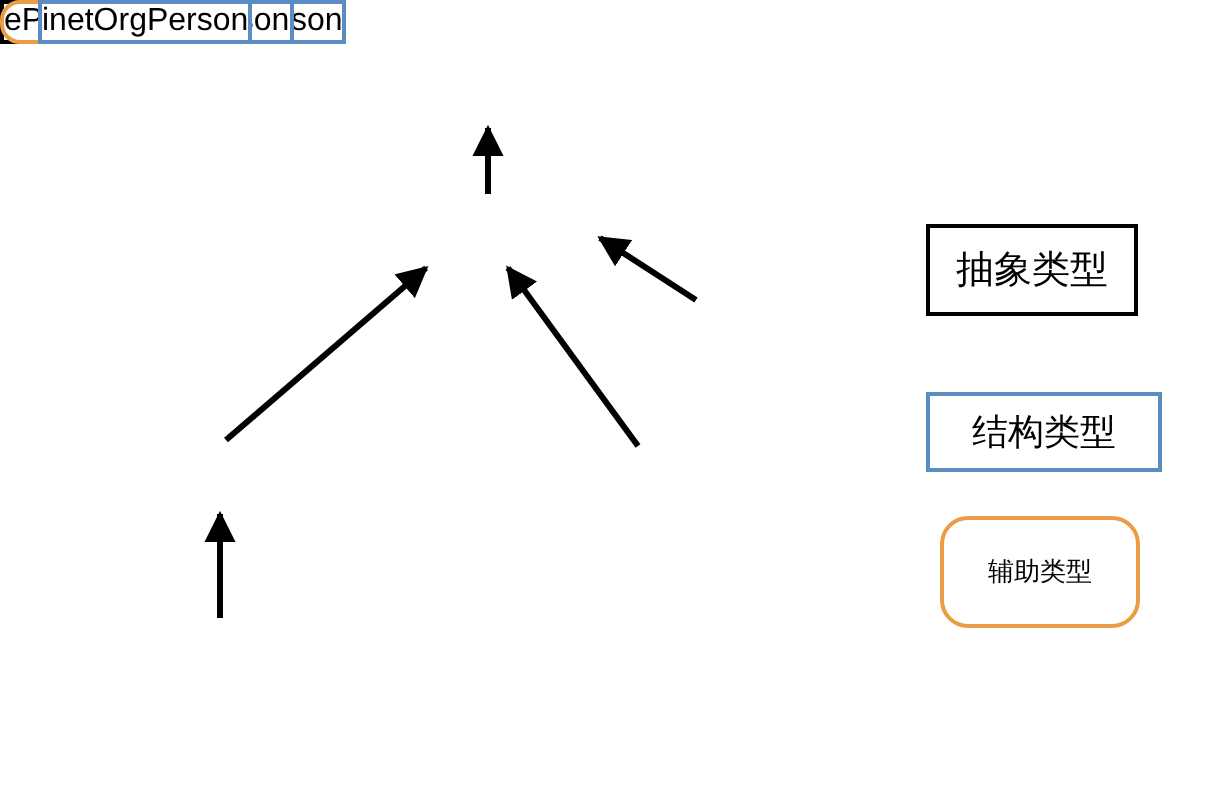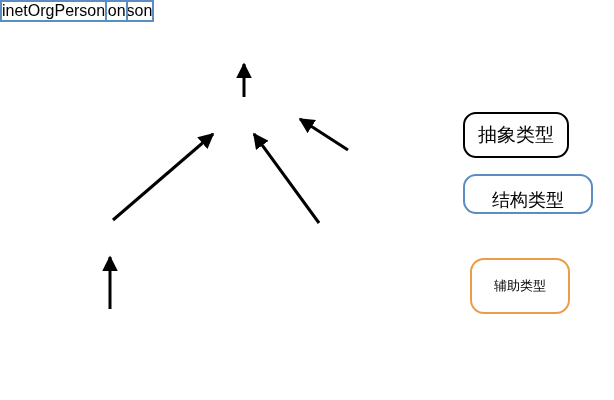--- a/index.html
+++ b/index.html
@@ -24,35 +24,35 @@
     background: #ffffff;
     text-align: center;
     color: #000000;
     z-index: 2;
   }
   .node-abstract {
     border: 2px solid #000000;
   }
   .node-structural {
     border: 2px solid #5B8DC2;
+    margin-left: 19px;
   }
   .node-auxiliary {
     border: 2px solid #ED9C45;
     border-radius: 10px;
   }
   .legend-box {
     position: absolute;
     box-sizing: border-box;
     display: flex;
     align-items: center;
     justify-content: center;
     background: #ffffff;
     color: #000000;
     z-index: 2;
-    border-radius: 13px;
   }
   .legend-abstract { border: 2px solid #000000; }
   .legend-structural { border: 2px solid #5B8DC2; }
   .legend-auxiliary { border: 2px solid #ED9C45; border-radius: 14px; }
   svg.edges {
     position: absolute;
     left: 0;
     top: 0;
     width: 614px;
     height: 400px;
@@ -100,21 +100,21 @@
   </div>
 
   <div class="node node-structural" id="node-inetOrgPerson">
     <span>inetOrgPerson</span>
   </div>
 
   <div class="legend-box legend-abstract" id="legend-abstract" style="left: 463px; top: 112px; width: 106px; height: 46px; font-size: 19px;">
     <span>抽象类型</span>
   </div>
 
-  <div class="legend-box legend-structural" id="legend-structural" style="left: 463px; top: 174px; width: 130px; height: 40px; font-size: 18px; align-items: flex-end;">
+  <div class="legend-box legend-structural" id="legend-structural" style="left: 463px; top: 196px; width: 118px; height: 40px; font-size: 18px;">
     <span>结构类型</span>
   </div>
 
   <div class="legend-box legend-auxiliary" id="legend-auxiliary" style="left: 470px; top: 258px; width: 100px; height: 56px; font-size: 13px;">
     <span>辅助类型</span>
   </div>
 
 </div>
 
 </body></html>

